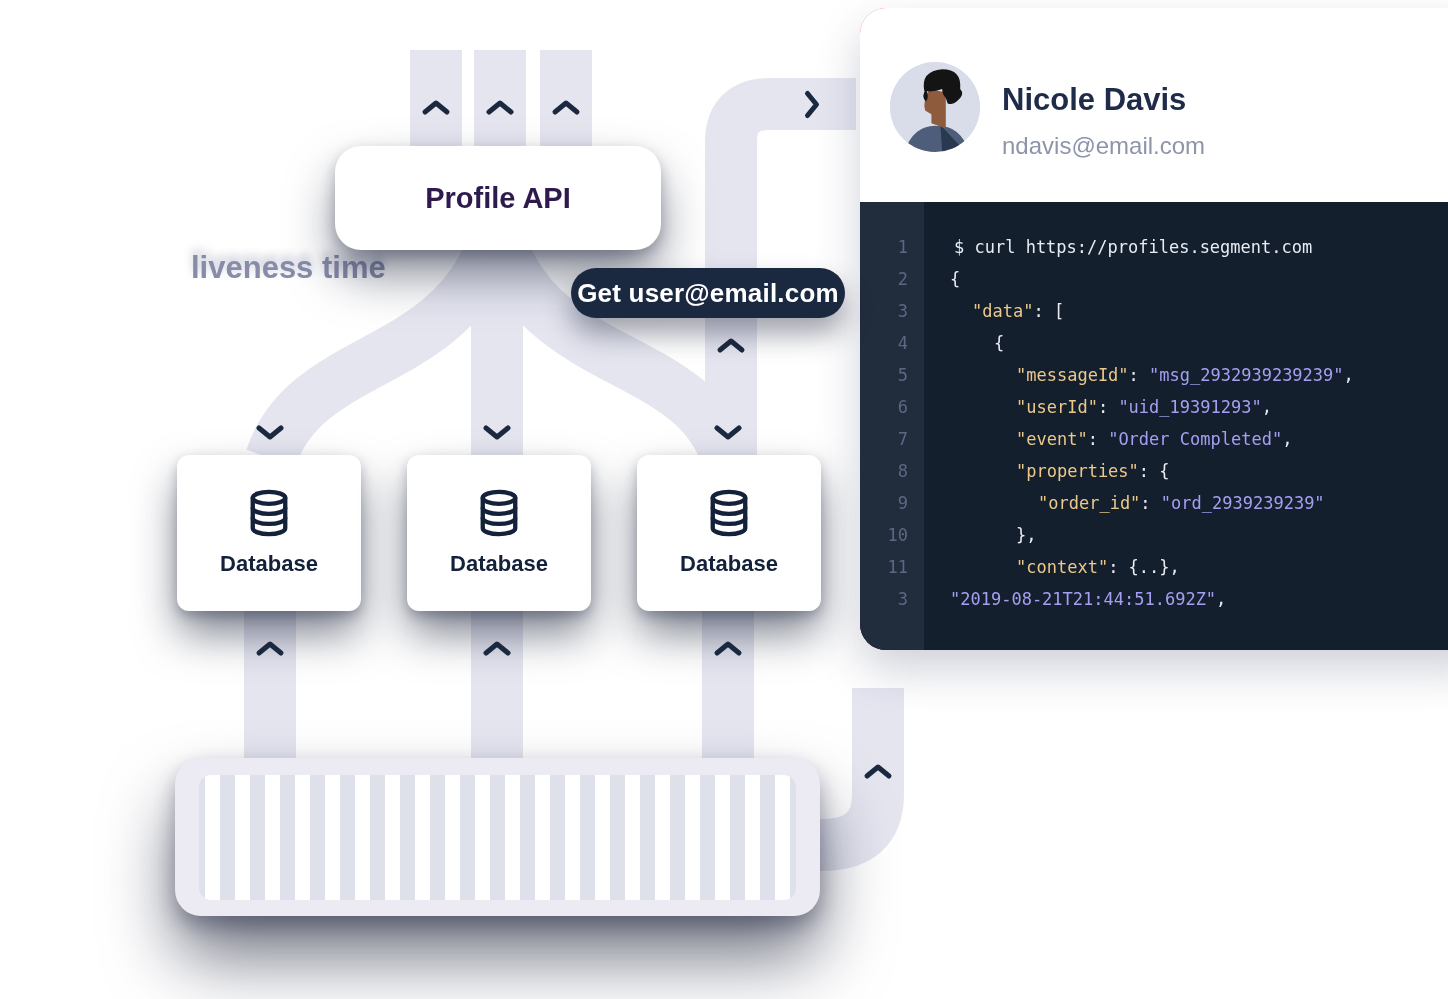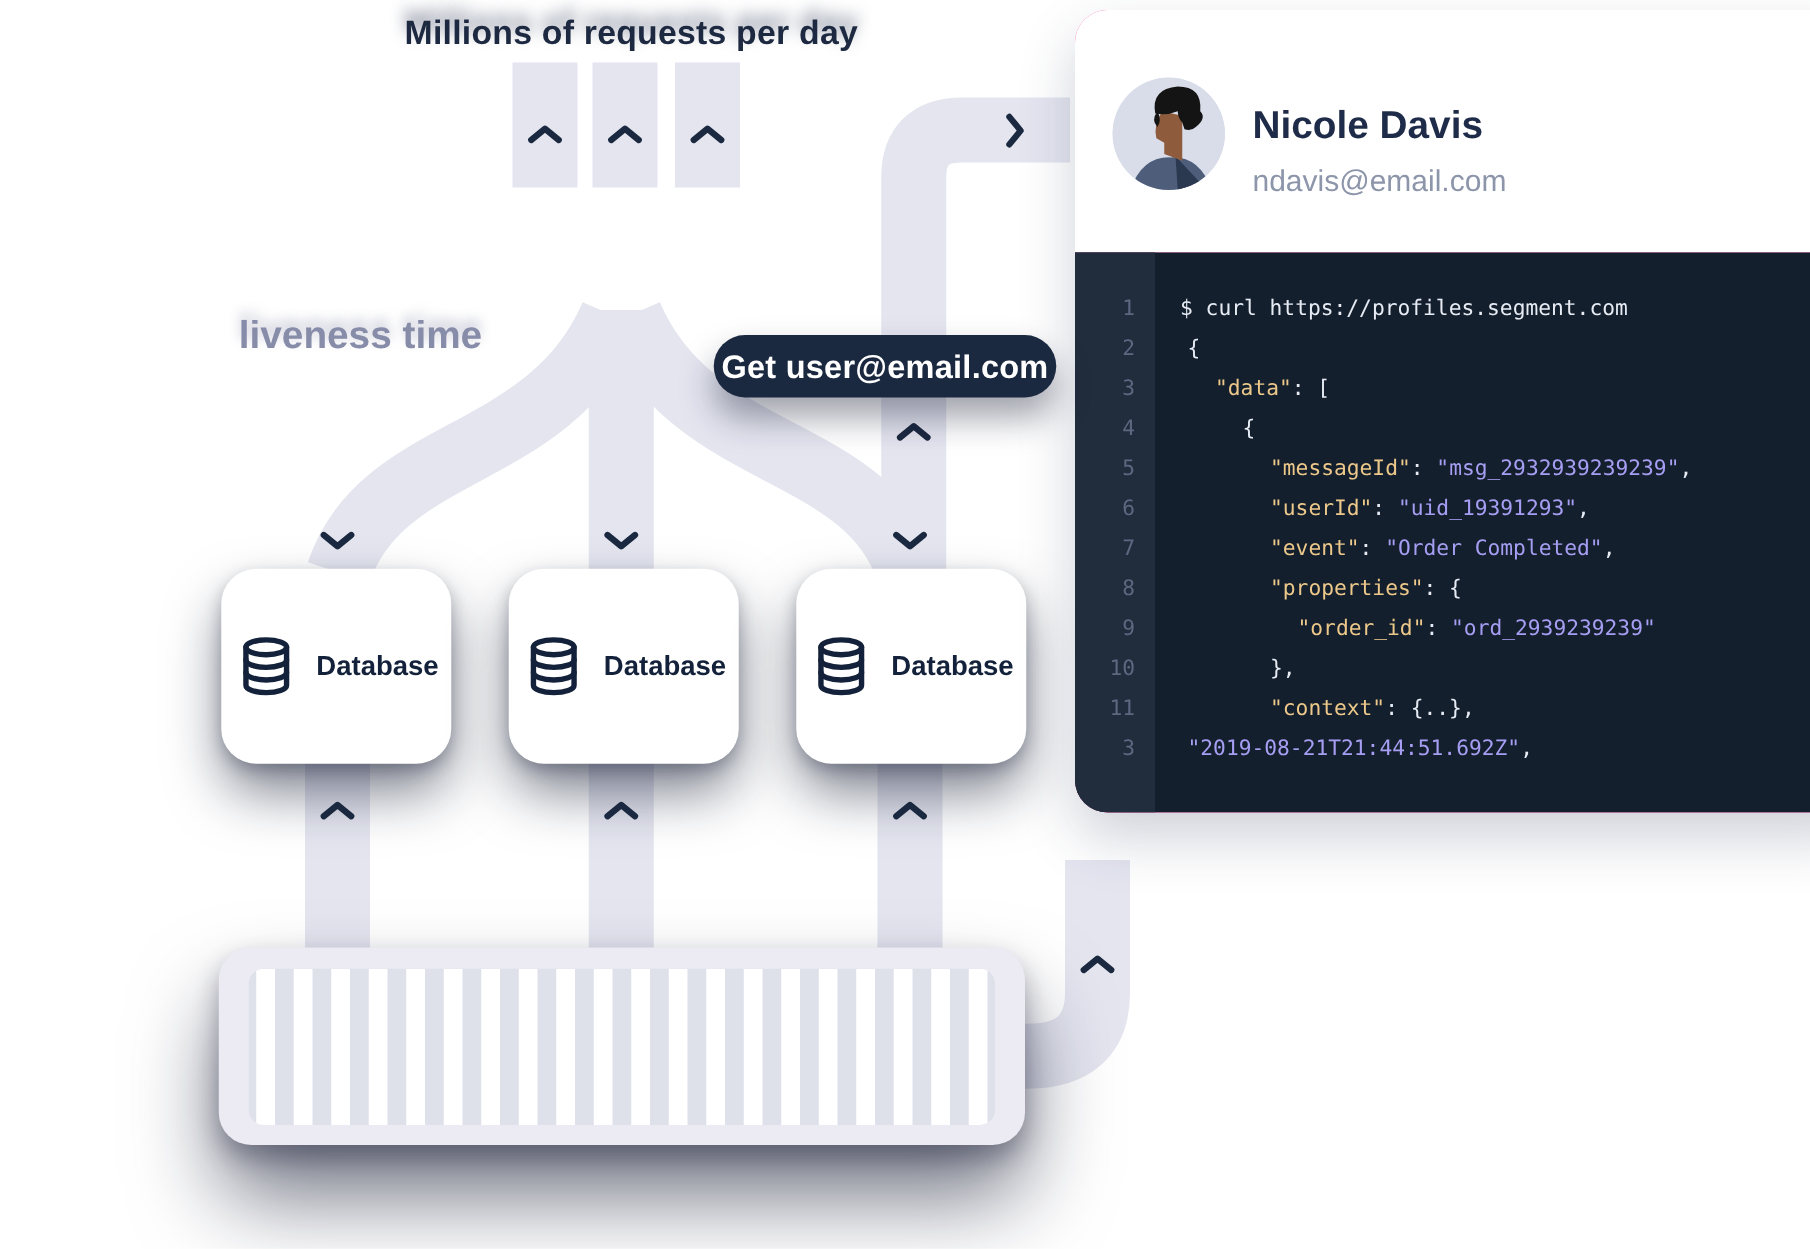--- a/index.html
+++ b/index.html
@@ -37,21 +37,21 @@
 
   
   .pill { position:absolute; left:571px; top:268px; width:274px; height:50px;
     background:#1b2940; border-radius:27px; z-index:3;
     display:flex; align-items:center; justify-content:center;
     box-shadow:0 16px 28px rgba(17,23,48,0.4); }
   .pill span { color:#ffffff; font-size:26px; font-weight:bold; letter-spacing:0.2px; }
 
   
   .db { position:absolute; top:455px; width:184px; height:156px; background:#ffffff;
-    border-radius:28px; z-index:1; display:flex; 
+    border-radius:12px; z-index:1; display:flex; flex-direction:column;
     align-items:center; justify-content:center; gap:14px;
     box-shadow:0 24px 44px -2px rgba(17,23,48,0.55), 0 5px 12px rgba(17,23,48,0.25); }
   .db.d1 { left:177px; } .db.d2 { left:407px; } .db.d3 { left:637px; }
   .db-label { font-size:22px; font-weight:bold; color:#13223a; }
 
   
   .queue { position:absolute; left:175px; top:758px; width:645px; height:158px;
     background:#eceaf2; border-radius:26px; z-index:1;
     box-shadow:0 42px 70px -2px rgba(15,20,45,0.6), 0 10px 20px rgba(15,20,45,0.3); }
   .queue-inner { position:absolute; left:24px; right:24px; top:17px; bottom:16px;
@@ -156,26 +156,28 @@
       <svg width="30" height="17" viewBox="0 0 30 17">
         <path d="M4 13 L15 4 L26 13" fill="none" stroke="#1b2940" stroke-width="5" stroke-linecap="round" stroke-linejoin="round"></path>
       </svg>
     </div>
   <div class="chev" style="left:863px; top:763px;">
       <svg width="30" height="17" viewBox="0 0 30 17">
         <path d="M4 13 L15 4 L26 13" fill="none" stroke="#1b2940" stroke-width="5" stroke-linecap="round" stroke-linejoin="round"></path>
       </svg>
     </div>
 
-  <div class="diagram-title">Millions of requests per day</div>
 
   <div class="stat">
     <div class="stat-label">liveness time</div>
   </div>
 
+  <div class="api-box">
+    <span>Profile API</span>
+  </div>
 
   <div class="pill">
     <span>Get user@email.com</span>
   </div>
 
   <div class="db d1">
     <svg width="52" height="48" viewBox="0 0 48 44">
       <g fill="none" stroke="#13223a" stroke-width="4" stroke-linecap="round">
         <ellipse cx="24" cy="8" rx="15" ry="5.5"></ellipse>
         <path d="M9,8 L9,36 A15 5.5 0 0 0 39,36 L39,8"></path>
@@ -247,21 +249,21 @@
         </svg>
       </div>
       <div class="p-name">Nicole Davis</div>
       <div class="p-email">ndavis@email.com</div>
     </div>
     <div class="code-panel">
       <div class="gutter-bg"></div>
       <div class="code-lines">
           <div class="code-row">
             <span class="ln">1</span>
-            <span class="cl" style="padding-left: 20px;"><span class="tok-plain">$ curl https://profiles.segment.com</span></span>
+            <span class="cl" style="padding-left: 30px;"><span class="tok-plain">$ curl https://profiles.segment.com</span></span>
           </div>
           <div class="code-row">
             <span class="ln">2</span>
             <span class="cl" style="padding-left: 26px;"><span class="tok-plain">{</span></span>
           </div>
           <div class="code-row">
             <span class="ln">3</span>
             <span class="cl" style="padding-left: 48px;"><span class="tok-key">"data"</span><span class="tok-plain">: [</span></span>
           </div>
           <div class="code-row">

